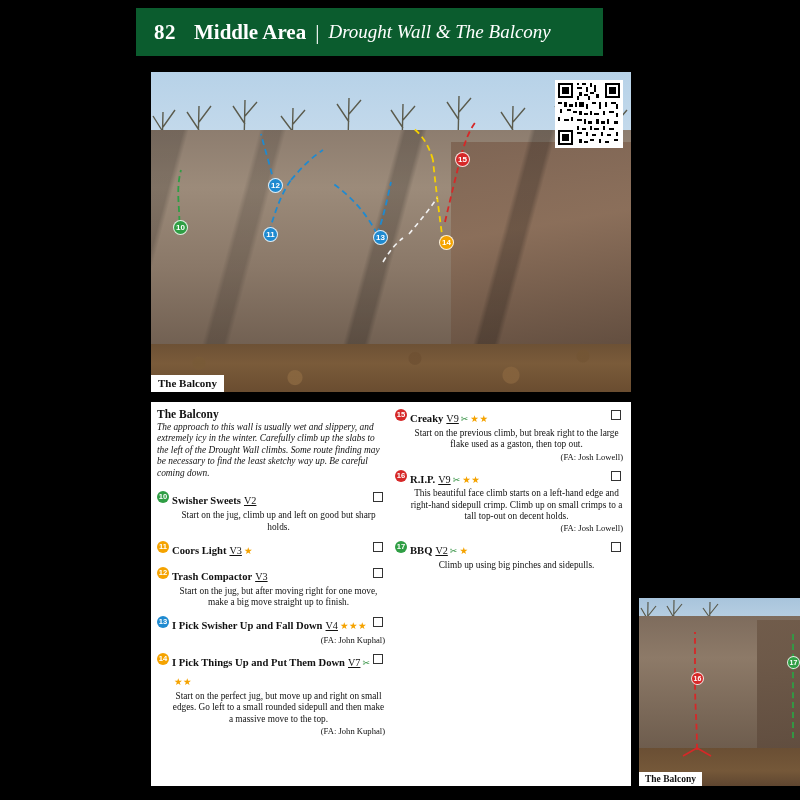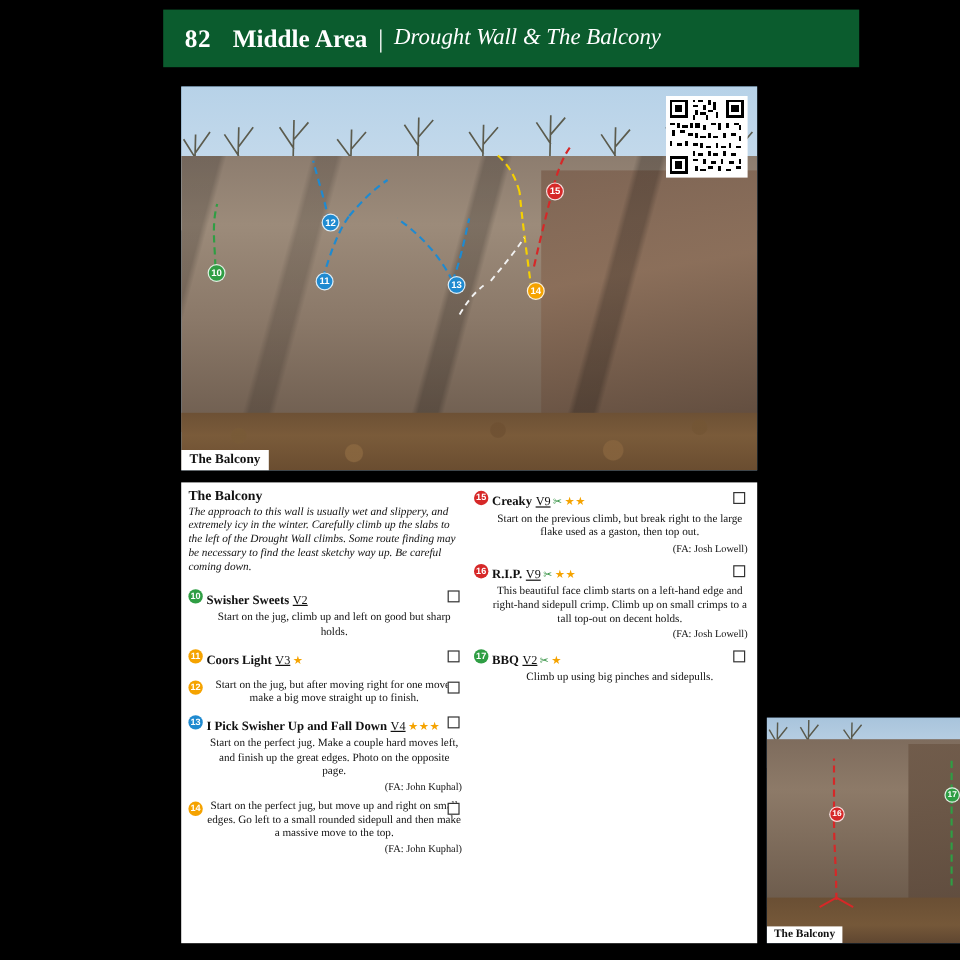--- a/index.html
+++ b/index.html
@@ -7,21 +7,21 @@
     width:800px;height:800px;background:#ffffff;
     font-family:"Liberation Serif", serif;
     position:relative;overflow:hidden;
   }
   .page{
     position:absolute;left:0;top:0;width:800px;height:800px;
     background:#000000;
   }
   
   .header{
-    position:absolute;left:136px;top:8px;width:580px;height:48px;
+    position:absolute;left:136px;top:8px;width:467px;height:48px;
     background:#0b5c2e;color:#ffffff;display:flex;align-items:center;
   }
   .header .pagenum{
     font-family:"Liberation Serif", serif;font-weight:bold;font-size:21px;
     margin-left:18px;letter-spacing:.5px;
   }
   .header .title{
     font-family:"Liberation Serif", serif;font-weight:bold;font-size:21px;
     margin-left:18px;
   }
@@ -307,36 +307,41 @@
         <div class="rnum" style="background:#f5a300;">11</div>
         <div class="tick"></div>
         <div class="rhead">
           <span class="rname">Coors Light</span><span class="rgrade">V3</span><span class="stars">★</span>
         </div>
       </div>
 
       <div class="route">
         <div class="rnum" style="background:#f5a300;">12</div>
         <div class="tick"></div>
+        <div class="rhead">
+          <span class="rname">Trash Compactor</span><span class="rgrade">V3</span>
+        </div>
         <div class="rdesc">Start on the jug, but after moving right for one move, make a big move straight up to finish.</div>
       </div>
 
       <div class="route">
         <div class="rnum" style="background:#1f8ad0;">13</div>
         <div class="tick"></div>
         <div class="rhead">
           <span class="rname">I Pick Swisher Up and Fall Down</span><span class="rgrade">V4</span><span class="stars">★★★</span>
         </div>
-        <div class="rdesc">Start on the perfect jug. Make a couple hard moves left, and finish up the great edges. Photo on the opposite page.</div>
         <span class="fa">(FA: John Kuphal)</span>
       </div>
 
       <div class="route">
         <div class="rnum" style="background:#f5a300;">14</div>
         <div class="tick"></div>
+        <div class="rhead">
+          <span class="rname">I Pick Things Up and Put Them Down</span><span class="rgrade">V7</span><span class="hanger">✂</span><span class="stars">★★</span>
+        </div>
         <div class="rdesc">Start on the perfect jug, but move up and right on small edges. Go left to a small rounded sidepull and then make a massive move to the top.</div>
         <span class="fa">(FA: John Kuphal)</span>
       </div>
 
     </div>
 
     <div class="col col-right">
 
       <div class="route">
         <div class="rnum" style="background:#d62828;">15</div>

